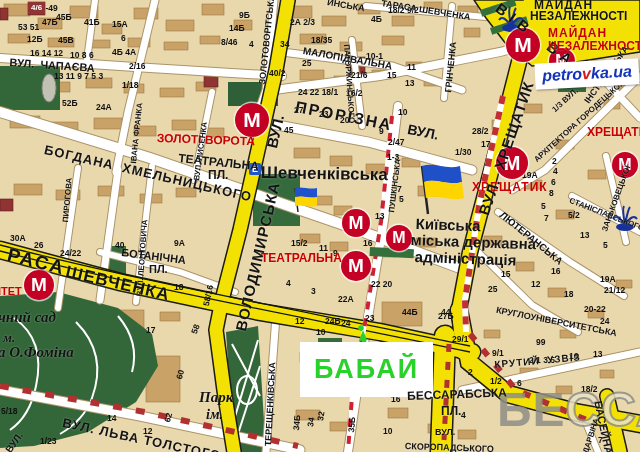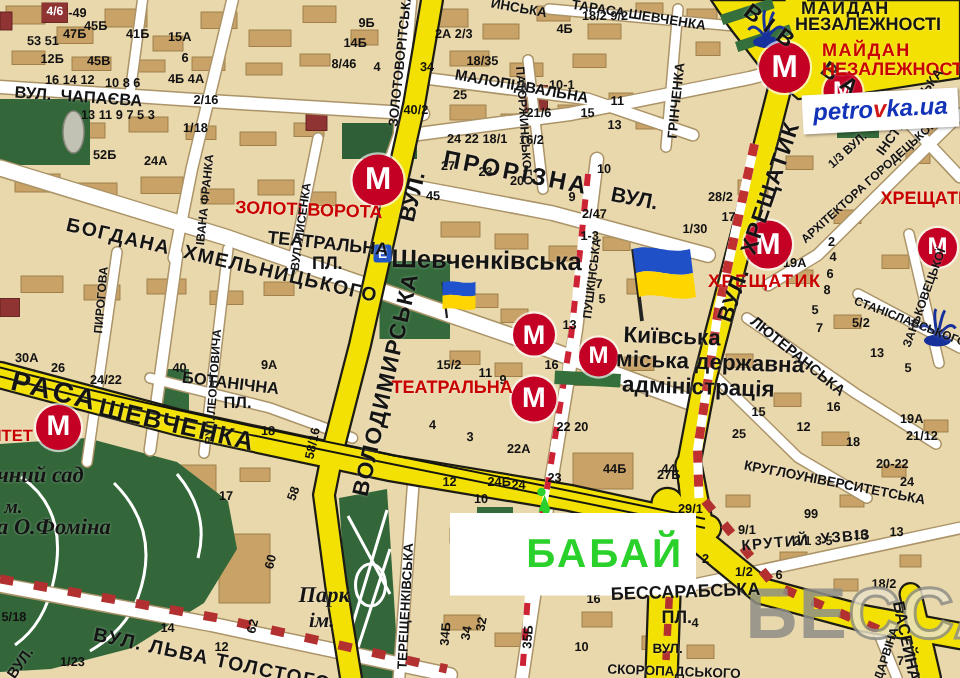--- a/index.html
+++ b/index.html
@@ -13,22 +13,22 @@
        color:#111;transform-origin:0 0;z-index:2;line-height:1;}
   .metro{position:absolute;border-radius:50%;background:#c40024;color:#fff;display:flex;
          align-items:center;justify-content:center;font-weight:700;z-index:2;
          box-shadow:0 0 0 1.5px rgba(255,255,255,.65);}
   .badge{position:absolute;background:#8f3333;color:#fff;font-size:8px;font-weight:700;
          padding:2px 3px;z-index:2;line-height:1;}
   #petrovka{position:absolute;left:535px;top:61px;width:104px;height:26px;background:#fff;
             z-index:4;transform:rotate(-3deg);display:flex;align-items:center;justify-content:center;
             font-weight:700;font-style:italic;font-size:16px;box-shadow:1px 1px 2px rgba(0,0,0,.35);}
   #petrovka .b{color:#1334b8;} #petrovka .r{color:#d01818;}
-  #babai{position:absolute;left:300px;top:342px;width:121px;height:55px;background:#fff;
-         z-index:3;display:flex;align-items:center;justify-content:center;padding-left:43px;}
+  #babai{position:absolute;left:300px;top:342px;width:133px;height:55px;background:#fff;
+         z-index:3;display:flex;align-items:center;justify-content:center;}
   #babai span{color:#2bd12b;font-size:27px;font-weight:700;letter-spacing:2px;}
   #bessa{position:absolute;left:497px;top:386px;font-size:48px;font-weight:700;z-index:3;
          line-height:1;letter-spacing:1px;opacity:.85;white-space:pre;}
   #bessa .s1{color:#8f8f87;}
   #bessa .s2{color:#e9e1c8;-webkit-text-stroke:2px #8f8f87;}
   #esign{position:absolute;left:249px;top:163px;width:12px;height:12px;background:#2255c4;
          color:#fff;font-size:9px;font-weight:700;display:flex;align-items:center;
          justify-content:center;border-radius:2px;z-index:3;}
 </style>
 </head>

